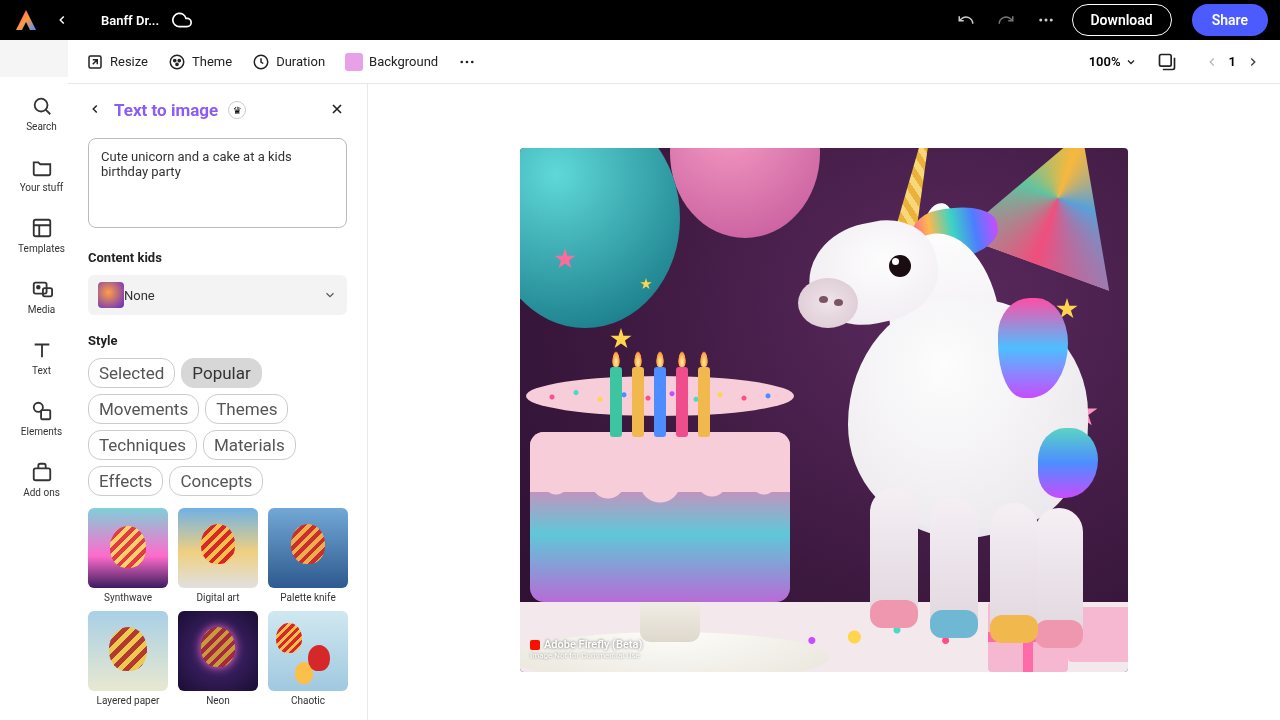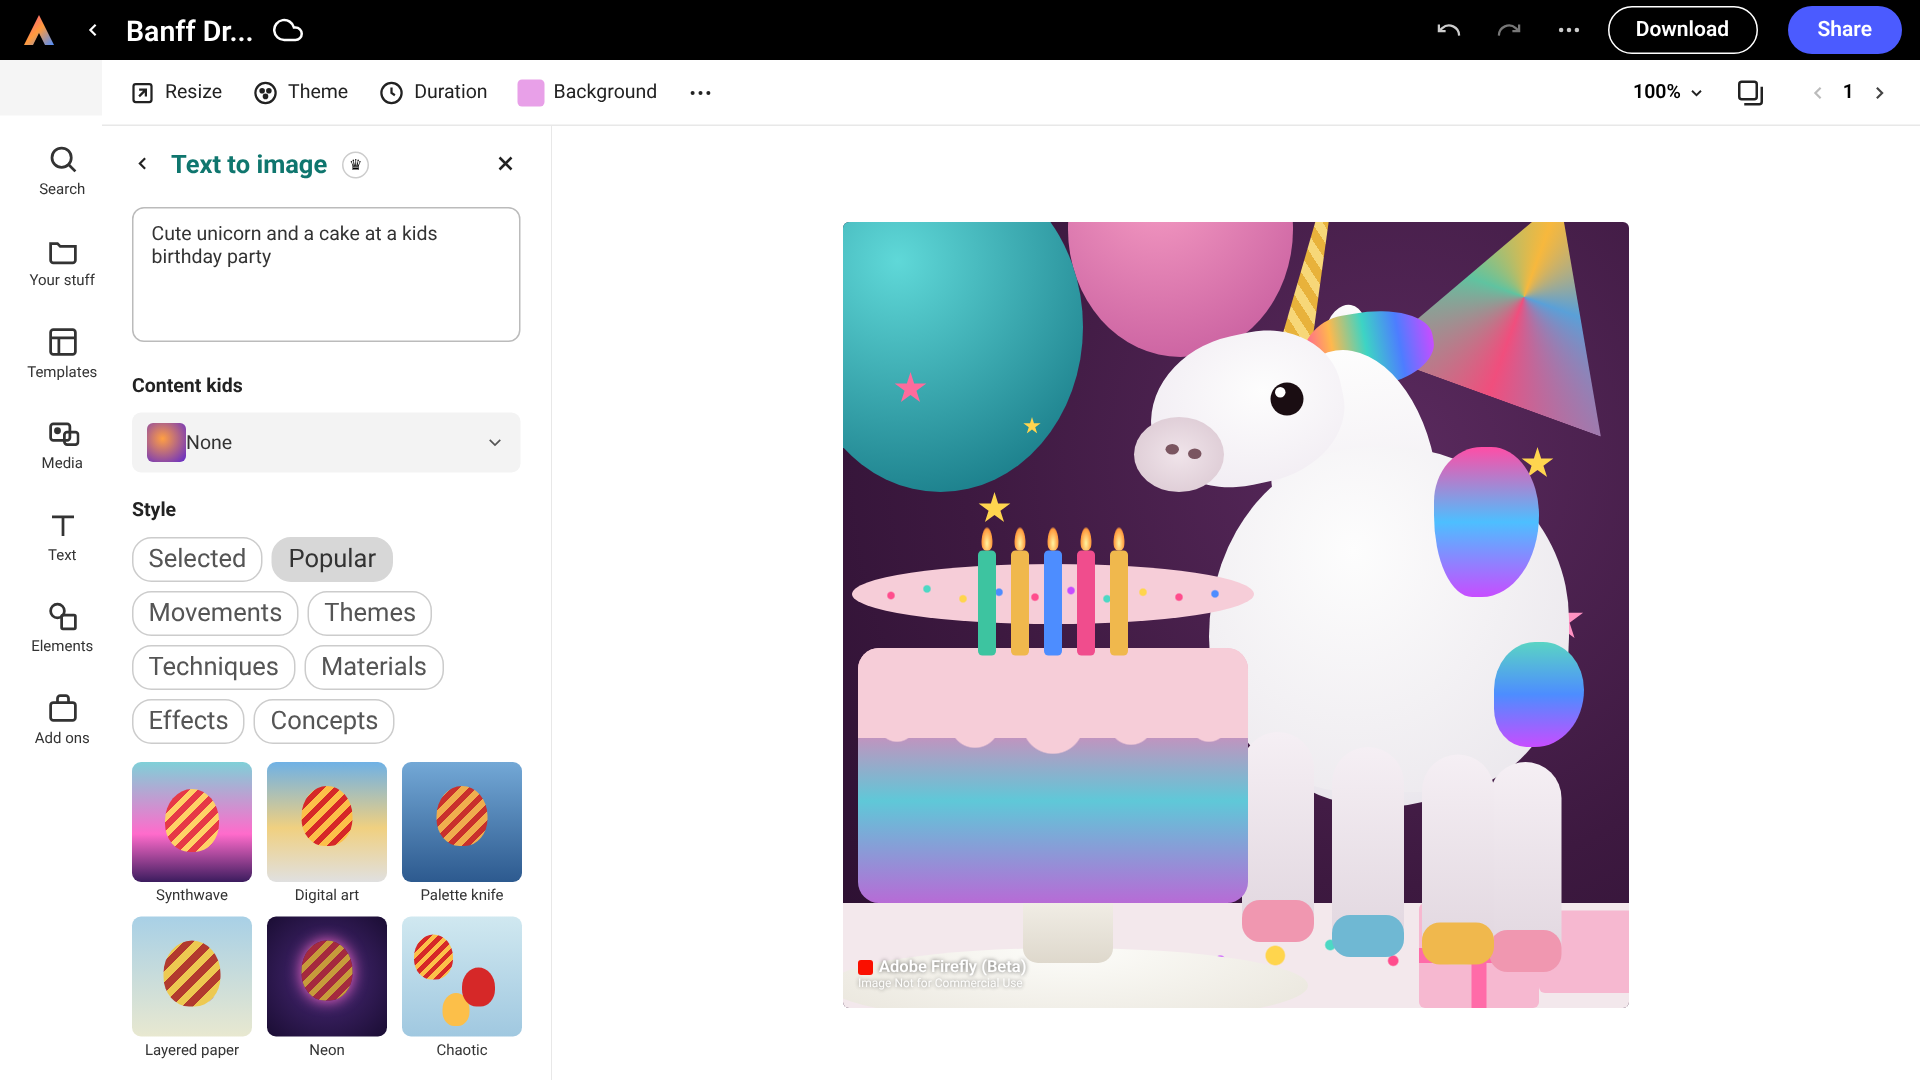--- a/index.html
+++ b/index.html
@@ -3,21 +3,21 @@
 <meta charset="utf-8">
 <style>
 * { margin: 0; padding: 0; box-sizing: border-box; font-family: -apple-system, BlinkMacSystemFont, "Segoe UI", Roboto, sans-serif; }
 body { width: 1280px; height: 720px; overflow: hidden; background: #f5f5f5; }
 
 
 .header { height: 40px; background: #000; display: flex; align-items: center; padding: 0 12px; gap: 12px; color: #fff; }
 .logo { width: 28px; height: 28px; display: flex; align-items: center; justify-content: center; }
 .logo svg { width: 24px; height: 24px; }
 .header-back { width: 20px; height: 20px; display: flex; align-items: center; justify-content: center; cursor: pointer; }
-.doc-title { font-size: 19px; font-weight: 600; }
+.doc-title { font-size: 13px; font-weight: 600; margin-left: 17px; }
 .cloud-icon { width: 22px; height: 22px; display: flex; align-items: center; justify-content: center; }
 .header-spacer { flex: 1; }
 .header-btn { width: 28px; height: 28px; display: flex; align-items: center; justify-content: center; cursor: pointer; color: #ccc; }
 .download-btn { border: 1.5px solid #fff; border-radius: 20px; padding: 7px 18px; font-size: 14px; font-weight: 600; background: transparent; color: #fff; cursor: pointer; }
 .share-btn { border: none; border-radius: 20px; padding: 8px 20px; font-size: 14px; font-weight: 600; background: #4b5bff; color: #fff; cursor: pointer; margin-left: 8px; }
 
 
 .leftrail { position: absolute; left: 0; top: 40px; width: 84px; height: 680px; background: #fff; border-right: 1px solid #e8e8e8; display: flex; flex-direction: column; align-items: center; padding-top: 10px; gap: 8px; margin-top: 37px; }
 .rail-item { display: flex; flex-direction: column; align-items: center; gap: 4px; padding: 8px 0; cursor: pointer; width: 100%; }
 .rail-item .icon { width: 22px; height: 22px; color: #333; }
@@ -32,21 +32,21 @@
 .zoom { display: flex; align-items: center; gap: 4px; font-size: 13px; font-weight: 600; cursor: pointer; }
 .layers-icon { width: 20px; height: 20px; display:flex; align-items:center; justify-content:center; cursor:pointer; }
 .page-nav { display: flex; align-items: center; gap: 8px; margin-left: 6px; }
 .page-nav .chev { width: 18px; height: 18px; display:flex; align-items:center; justify-content:center; color:#999; cursor:pointer; }
 .page-num { font-size: 13px; font-weight: 600; }
 
 
 .panel { position: absolute; left: 68px; top: 84px; width: 300px; height: 636px; background: #fff; border-right: 1px solid #e8e8e8; padding: 16px 20px; overflow-y: auto; }
 .panel-head { display: flex; align-items: center; gap: 10px; margin-bottom: 18px; }
 .panel-head .back { width: 16px; height: 16px; cursor: pointer; }
-.panel-title { font-size: 17px; font-weight: 700; color: #0f766e; }
+.panel-title { font-size: 17px; font-weight: 700; color: #8b5cf6; }
 .premium-badge { width: 18px; height: 18px; border: 1px solid #ccc; border-radius: 50%; display: flex; align-items: center; justify-content: center; font-size: 10px; }
 .panel-close { margin-left: auto; width: 18px; height: 18px; cursor: pointer; }
 .section-label { font-size: 13px; font-weight: 700; color: #222; margin-bottom: 10px; }
 .prompt-box { width: 100%; height: 90px; border: 1px solid #bbb; border-radius: 8px; padding: 10px 12px; font-size: 13px; resize: none; outline: none; color: #333; margin-bottom: 18px; font-family: inherit; }
 .content-type { margin-bottom: 18px; }
 .ct-select { width: 100%; height: 40px; background: #f3f3f3; border-radius: 6px; display: flex; align-items: center; padding: 0 10px; gap: 0; cursor: pointer; }
 .ct-thumb { width: 26px; height: 26px; border-radius: 4px; background: radial-gradient(circle at 40% 40%, #ff9f43, #5f27cd); }
 .ct-label { font-size: 13px; color: #333; }
 .ct-chevron { margin-left: auto; color: #555; }
 .style-section .section-label { margin-bottom: 10px; }
@@ -69,21 +69,21 @@
 .th-neon { background: radial-gradient(circle,#4b2a7a,#1a0d33); position:relative; }
 .th-neon::after { content:''; position:absolute; left:50%; top:20%; transform:translateX(-50%); width:34px; height:40px; background: repeating-linear-gradient(135deg,#a52a3e,#a52a3e 4px,#c79b3b 4px,#c79b3b 8px); border-radius:50% 50% 45% 45%; box-shadow:0 0 10px #ff6bcb; }
 .th-chaotic { background: linear-gradient(180deg,#d0e8f0,#a0c8e0); position:relative; overflow:hidden; }
 .th-chaotic::after { content:''; position:absolute; left:10%; top:15%; width:26px; height:30px; background: repeating-linear-gradient(135deg,#d62828,#d62828 3px,#fcbf49 3px,#fcbf49 6px); border-radius:50% 50% 45% 45%; box-shadow: 30px 20px 0 -2px #d62828, 15px 35px 0 -4px #fcbf49; }
 
 .generate-wrap { display: flex; justify-content: center; margin-top: 16px; }
 .generate-btn { background: #4b5bff; color: #fff; border: none; border-radius: 20px; padding: 10px 26px; font-size: 14px; font-weight: 600; cursor: pointer; }
 
 
 .canvas { position: absolute; left: 368px; top: 84px; right: 0; bottom: 0; background: #fff; display: flex; align-items: flex-start; justify-content: center; padding-top: 64px; }
-.art { width: 524px; height: 524px; border-radius: 4px; position: relative; overflow: hidden; background: radial-gradient(ellipse at 70% 30%, #5a2a5e 0%, #3d1940 55%, #2a0f30 100%); }
+.art { width: 608px; height: 524px; border-radius: 4px; position: relative; overflow: hidden; background: radial-gradient(ellipse at 70% 30%, #5a2a5e 0%, #3d1940 55%, #2a0f30 100%); }
 .watermark { position: absolute; left: 10px; bottom: 12px; color: #fff; font-size: 10px; text-shadow: 0 0 3px rgba(0,0,0,.6); }
 .watermark .wm-logo { display:inline-block; width:10px; height:10px; background:#fa0f00; border-radius:2px; margin-right:4px; vertical-align:middle; }
 .watermark .wm1 { font-size:11px; font-weight:600; }
 .watermark .wm2 { font-size:8px; opacity:.85; }
 
 
 .balloon-teal { position:absolute; left:-30px; top:-40px; width:190px; height:220px; background: radial-gradient(circle at 35% 30%, #5fd8d8, #0e6d7c); border-radius:50%; }
 .balloon-pink { position:absolute; left:150px; top:-80px; width:150px; height:170px; background: radial-gradient(circle at 40% 35%, #f49ac2, #c2569a); border-radius:50%; }
 .party-hat { position:absolute; right:-10px; top:-20px; width:160px; height:140px; background: conic-gradient(#f04e7d, #60c3a0, #f7b83d, #5aa0d8, #f04e7d); clip-path: polygon(50% 100%, 0 0, 100% 0); transform: rotate(200deg); }
 .star { position:absolute; width:22px; height:22px; background:#ffd54f; clip-path: polygon(50% 0,61% 35%,98% 35%,68% 57%,79% 91%,50% 70%,21% 91%,32% 57%,2% 35%,39% 35%);}

